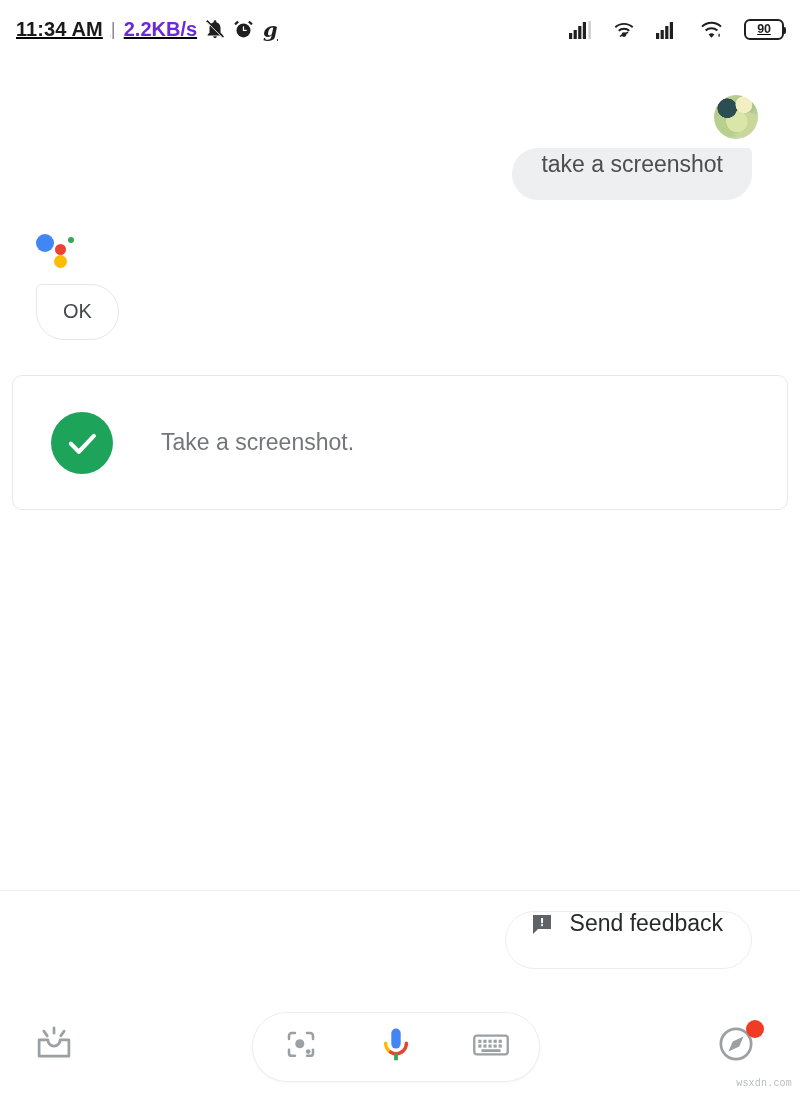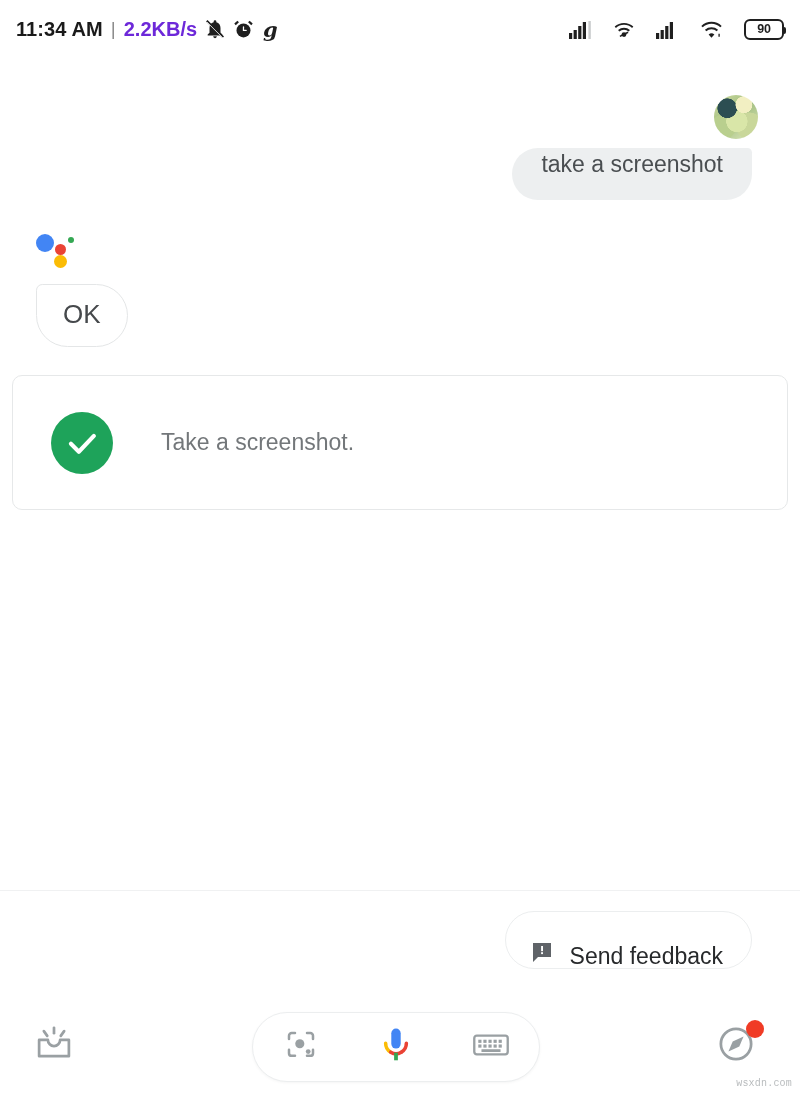--- a/index.html
+++ b/index.html
@@ -19,20 +19,21 @@
   
   .status-bar {
     position: absolute;
     left: 0; top: 0;
     width: 800px; height: 58px;
     display: flex;
     align-items: center;
     justify-content: space-between;
     padding: 0 16px;
     box-sizing: border-box;
+    text-decoration: underline;
   }
   .status-left {
     display: flex;
     align-items: center;
     gap: 7px;
   }
   .status-clock {
     font-size: 20px;
     font-weight: bold;
     color: #1a1a1a;
@@ -165,21 +166,21 @@
     left: 36px;
     top: 226px;
     min-width: 62px;
     background: #ffffff;
     border: 1.4px solid #e4e6e7;
     border-radius: 8px 40px 40px 40px;
     padding: 15px 26px 17px 26px;
     box-sizing: border-box;
   }
   .ok-bubble-text {
-    font-size: 26px;
+    font-size: 20px;
     color: #46494c;
     line-height: 1.1;
   }
 
   
   .result-card {
     position: absolute;
     left: 12px;
     top: 317px;
     width: 776px;
@@ -219,21 +220,21 @@
     background: #f0f1f2;
   }
 
   
   .send-feedback {
     position: absolute;
     right: 48px;
     top: 911px;
     height: 58px;
     display: flex;
-    align-items: flex-end;
+    align-items: flex-start;
     gap: 16px;
     padding: 0 28px 0 24px;
     background: #ffffff;
     border: 1.3px solid #eceeef;
     border-radius: 29px;
     box-sizing: border-box;
   }
   .send-feedback-label {
     font-size: 23px;
     color: #27292b;

